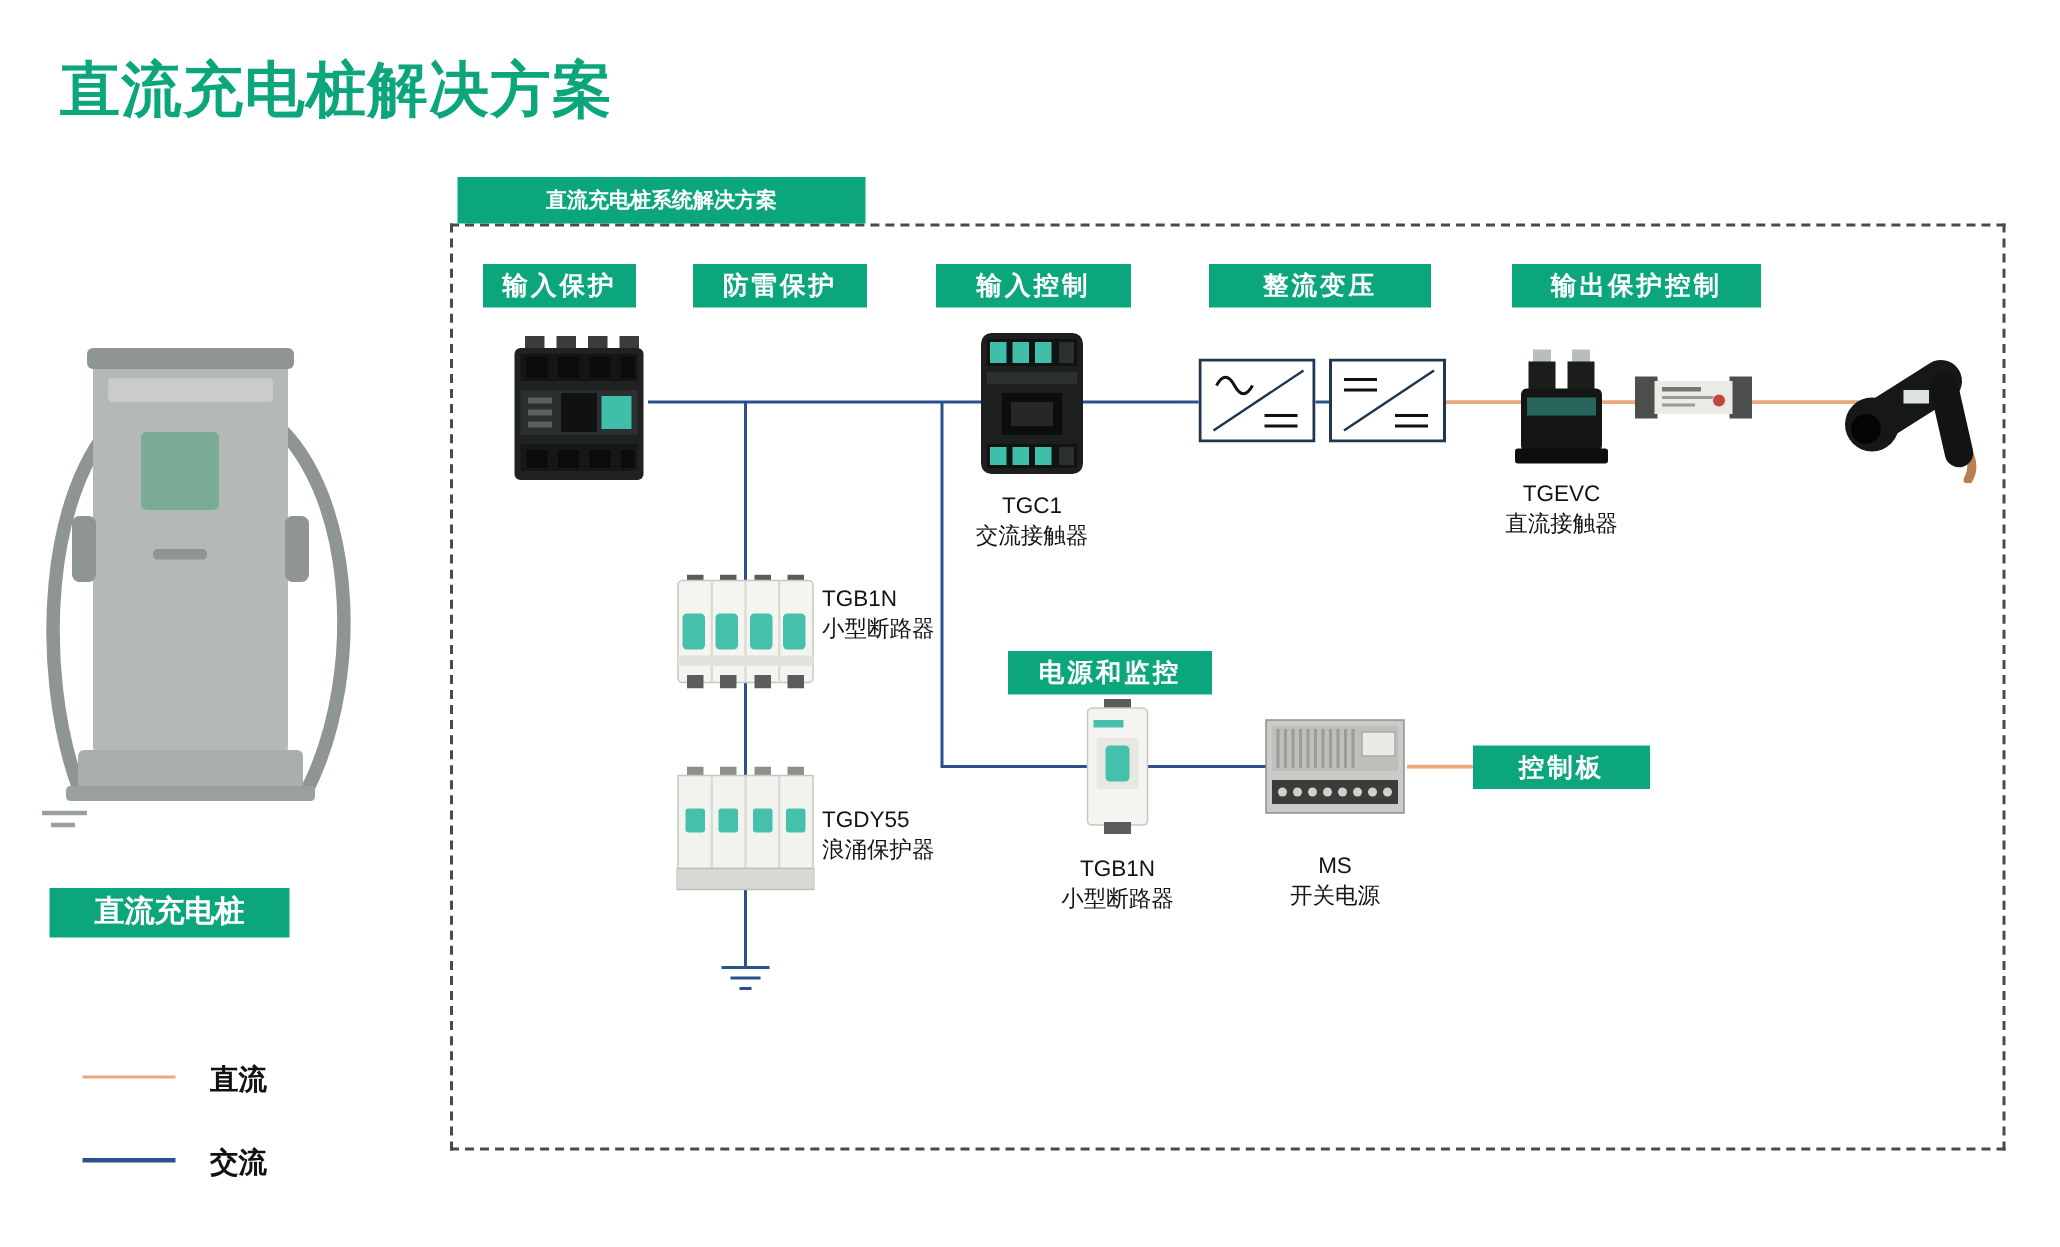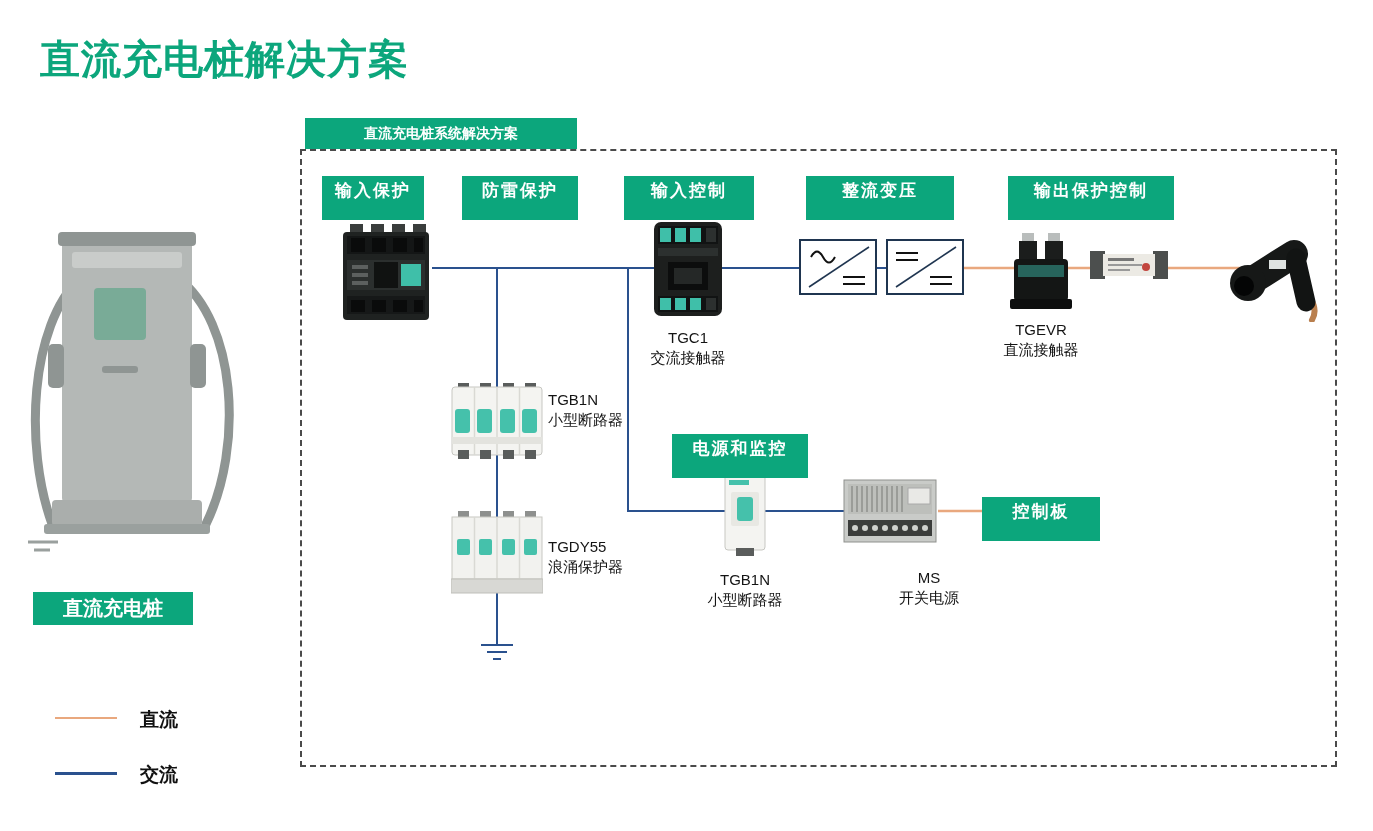--- a/index.html
+++ b/index.html
@@ -9,21 +9,21 @@
   .canvas { position:relative; width:1373px; height:831px; background:#fff; overflow:hidden; }
   .title { position:absolute; left:40px; top:32px; font-size:40px; font-weight:800; color:var(--green); letter-spacing:1px; }
   .banner { position:absolute; left:305px; top:118px; width:272px; height:31px; line-height:31px;
             background:var(--green); color:#fff; font-size:14px; font-weight:700; text-align:center; z-index:4; }
   .frame { position:absolute; left:300px; top:149px; width:1037px; height:618px; border:2px dashed #4a4a4a; z-index:0; }
   .wires { position:absolute; left:0; top:0; z-index:1; pointer-events:none; }
   .ac-wire { stroke:var(--blue); stroke-width:2; fill:none; }
   .dc-wire { stroke:var(--orange); stroke-width:2.5; fill:none; }
   .comp { position:absolute; z-index:2; line-height:0; }
   .pill { position:absolute; background:var(--green); color:#fff; font-weight:700; text-align:center; z-index:3; }
-  .stage { height:44px; line-height:29px; font-size:17px; letter-spacing:2px;text-align:center; }
+  .stage { height:29px; line-height:29px; font-size:17px; letter-spacing:2px;text-align:center; }
   .comp-label { position:absolute; font-size:15px; line-height:20px; color:#141414; z-index:3; }
   .comp-label .model, .comp-label .cname { display:block; }
   .center { text-align:center; }
   .legend-swatch { position:absolute; width:62px; height:0; border-top:2px solid; z-index:2; }
   .legend-swatch.dc { border-color:var(--orange); }
   .legend-swatch.ac { border-color:var(--blue); border-top-width:3px; }
   .legend-text { position:absolute; font-size:19px; font-weight:700; color:#111; z-index:2; }
   .pile-label { left:33px; top:592px; width:160px; height:33px; line-height:33px; font-size:20px; }
 </style>
 </head>
@@ -126,21 +126,21 @@
       <rect x="14" y="2" width="12" height="10" fill="#b9bdbc"></rect>
         <rect x="40" y="2" width="12" height="10" fill="#b9bdbc"></rect>
       <rect x="11" y="10" width="18" height="20" fill="#1b1d1c"></rect>
         <rect x="37" y="10" width="18" height="20" fill="#1b1d1c"></rect>
       <rect x="6" y="28" width="54" height="42" rx="4" fill="#141615"></rect>
       <rect x="10" y="34" width="46" height="12" fill="#27645c"></rect>
       <rect x="2" y="68" width="62" height="10" rx="2" fill="#0d0e0e"></rect>
     </svg>
   </div>
   <div class="comp-label center" style="left:976px;top:320px;width:130px">
-    <span class="model">TGEVR</span>
+    <span class="model">TGEVC</span>
     <span class="cname">直流接触器</span>
   </div>
 
   <div class="comp" style="left:1090px;top:248px">
     <svg width="78" height="34" viewBox="0 0 78 34">
       <rect x="0" y="3" width="15" height="28" fill="#4c4f4e"></rect>
         <rect x="63" y="3" width="15" height="28" fill="#4c4f4e"></rect>
       <rect x="13" y="6" width="52" height="22" fill="#eceae4"></rect>
       <rect x="18" y="10" width="26" height="3" fill="#777"></rect>
       <rect x="18" y="16" width="34" height="2" fill="#9a9a9a"></rect>
@@ -229,21 +229,21 @@
       <circle cx="13" cy="52" r="3" fill="#cfd1cd"></circle>
         <circle cx="23" cy="52" r="3" fill="#cfd1cd"></circle>
       <circle cx="33" cy="52" r="3" fill="#cfd1cd"></circle>
         <circle cx="43" cy="52" r="3" fill="#cfd1cd"></circle>
       <circle cx="53" cy="52" r="3" fill="#cfd1cd"></circle>
         <circle cx="63" cy="52" r="3" fill="#cfd1cd"></circle>
       <circle cx="73" cy="52" r="3" fill="#cfd1cd"></circle>
         <circle cx="83" cy="52" r="3" fill="#cfd1cd"></circle>
     </svg>
   </div>
-  <div class="comp-label center" style="left:859px;top:568px;width:140px">
+  <div class="comp-label center" style="left:820px;top:568px;width:140px">
     <span class="model">MS</span>
     <span class="cname">开关电源</span>
   </div>
 
   <div class="comp" style="left:28px;top:226px">
     <svg width="245" height="340" viewBox="0 0 245 340">
       <path d="M52 52 C 2 100, -4 220, 24 298" stroke="#8f9593" stroke-width="9" fill="none" stroke-linecap="round"></path>
       <path d="M150 52 C 208 96, 216 220, 178 298" stroke="#8f9593" stroke-width="9" fill="none" stroke-linecap="round"></path>
       <rect x="34" y="12" width="130" height="266" rx="6" fill="#b4b8b6"></rect>
       <rect x="30" y="6" width="138" height="14" rx="4" fill="#8f9593"></rect>

